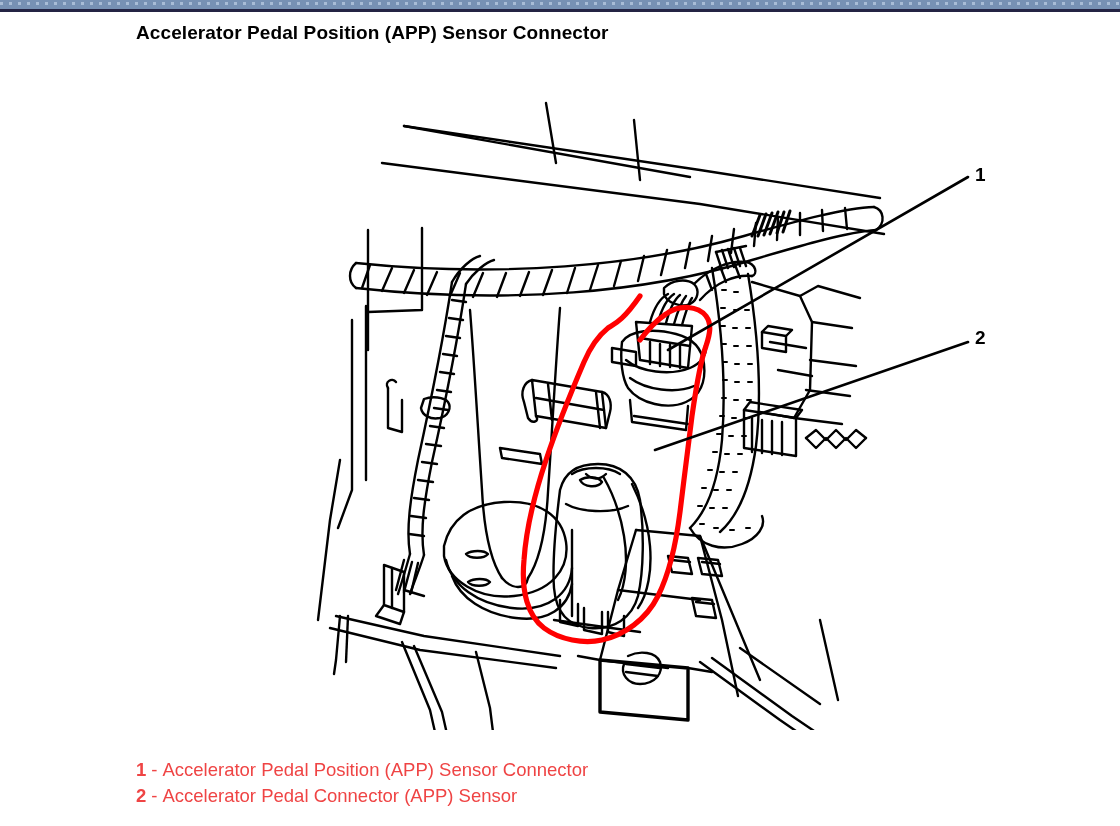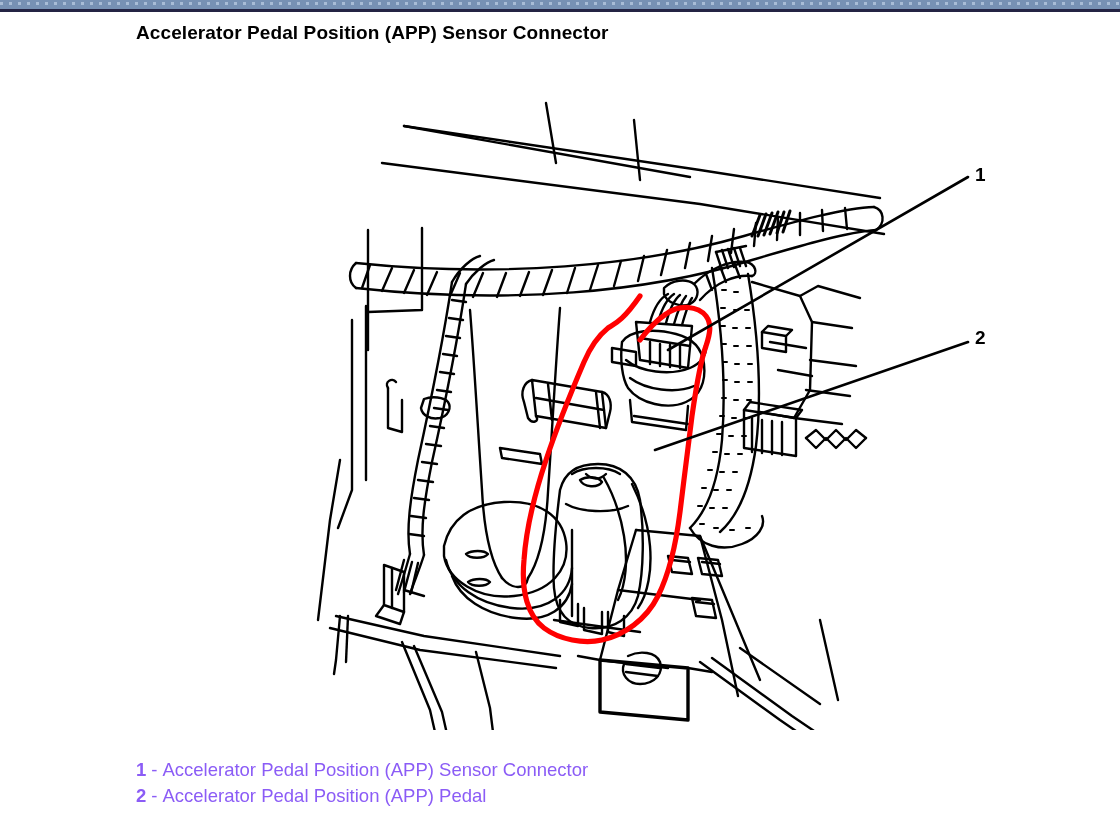--- a/index.html
+++ b/index.html
@@ -75,21 +75,21 @@
   }
   #callout-1 { left: 975px; top: 165px; }
   #callout-2 { left: 975px; top: 328px; }
 
   
   #legend {
     position: absolute;
     left: 136px;
     top: 757px;
     font-size: 18.5px;
-    color: #8b5cf6;
+    color: #ef4444;
   }
   .legend-row {
     white-space: nowrap;
     line-height: 26px;
   }
   .legend-key {
     font-weight: bold;
   }
   .legend-dash, .legend-text {
     font-weight: normal;
@@ -380,15 +380,15 @@
 </div>
 
 <div class="callout-num" id="callout-1">1</div>
 <div class="callout-num" id="callout-2">2</div>
 
 <div id="legend">
   <div class="legend-row">
     <span class="legend-key">1</span><span class="legend-dash" style="padding:0 5px 0 5px;">-</span><span class="legend-text">Accelerator Pedal Position (APP) Sensor Connector</span>
   </div>
   <div class="legend-row">
-    <span class="legend-key">2</span><span class="legend-dash" style="padding:0 5px 0 5px;">-</span><span class="legend-text">Accelerator Pedal Position (APP) Pedal</span>
+    <span class="legend-key">2</span><span class="legend-dash" style="padding:0 5px 0 5px;">-</span><span class="legend-text">Accelerator Pedal Connector (APP) Sensor</span>
   </div>
 </div>
 
 </body></html>

